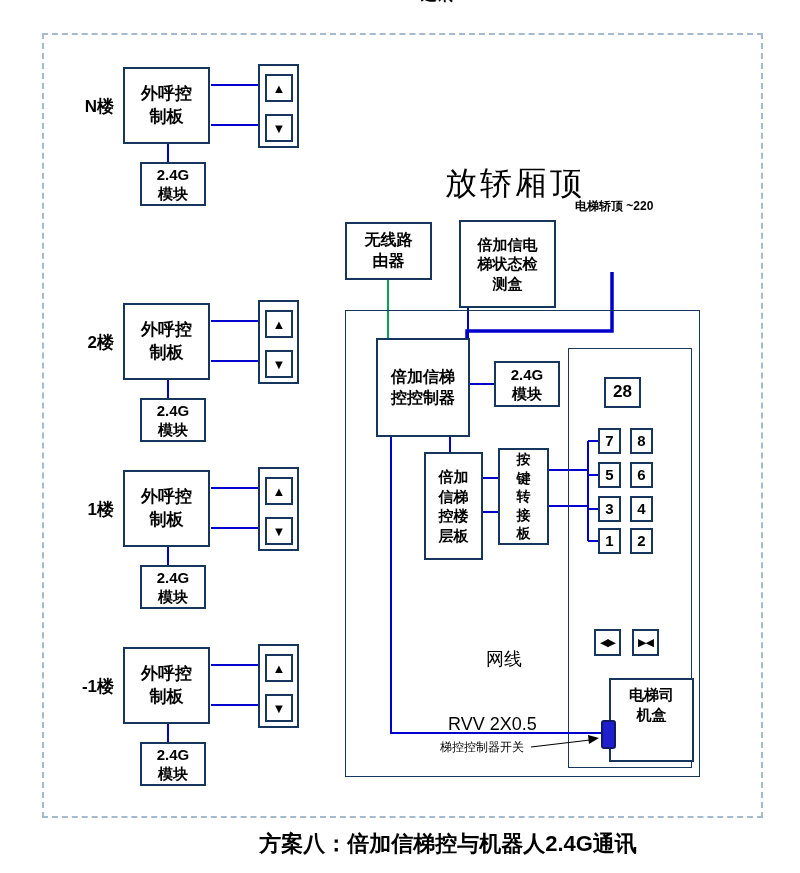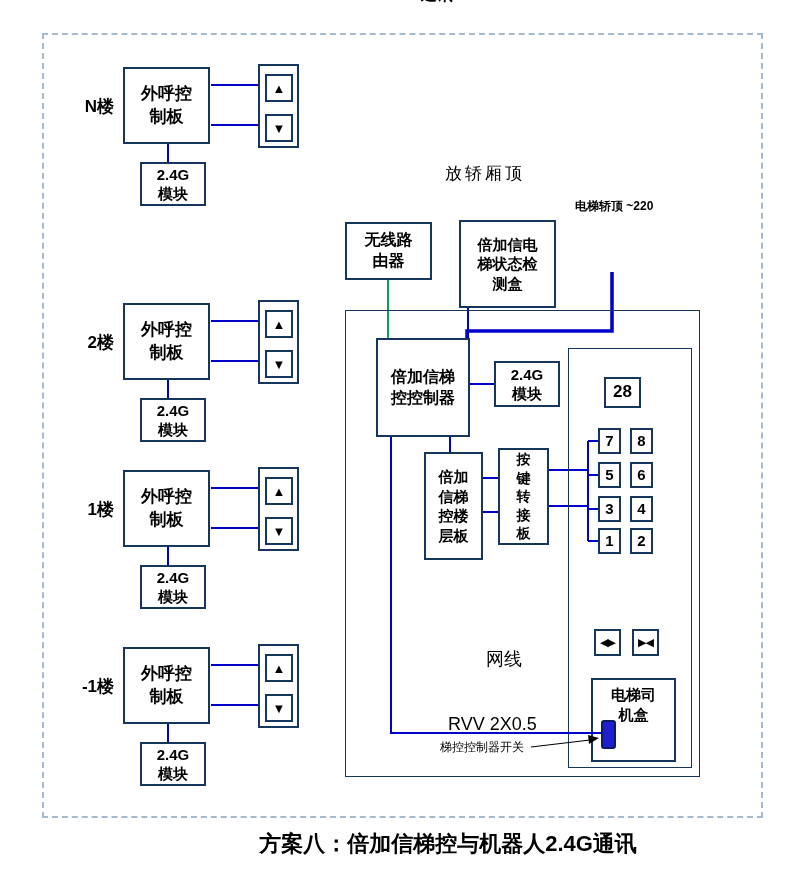--- a/index.html
+++ b/index.html
@@ -14,21 +14,21 @@
          display:flex; align-items:center; justify-content:center;
          text-align:center; font-weight:700; white-space:pre-line;
          line-height:1.3; z-index:2; }
   .container-box { position:absolute; border:1.5px solid #17365d; background:transparent; z-index:2; }
   .floor-label { position:absolute; width:56px; text-align:right; font-size:17px; font-weight:700; z-index:2; }
   .board { width:87px; height:77px; font-size:17px; }
   .module { width:66px; height:44px; font-size:15px; }
   .arrow-panel { position:absolute; width:41px; height:84px; border:2px solid #17365d; background:#fff; z-index:2; }
   .arrow-btn { position:absolute; left:5px; width:28px; height:28px; border:2px solid #17365d;
                display:flex; align-items:center; justify-content:center; font-size:13px; background:#fff; }
-  .area-title { position:absolute; font-size:17px; letter-spacing:3px; z-index:2; }
+  .area-title { position:absolute; font-size:32px; letter-spacing:3px; z-index:2; }
   .small-note { position:absolute; font-size:12px; font-weight:700; z-index:2; }
   .plain-label { position:absolute; font-size:18px; z-index:2; background:#fff; padding:0 2px; }
   .tiny-label { position:absolute; font-size:12px; z-index:2; }
   .router { width:87px; height:58px; font-size:16px; }
   .detector { width:97px; height:88px; font-size:15px; }
   .power { width:86px; height:53px; font-size:16px; }
   .controller { width:94px; height:99px; font-size:16px; }
   .module2 { width:66px; height:46px; font-size:15px; }
   .floorboard { width:59px; height:108px; font-size:15px; }
   .adapter { width:51px; height:97px; font-size:14px; line-height:1.32; }
@@ -161,21 +161,21 @@
   <div class="box numbtn" style="left:598px; top:462px;">5</div>
   <div class="box numbtn" style="left:630px; top:462px;">6</div>
   <div class="box numbtn" style="left:598px; top:496px;">3</div>
   <div class="box numbtn" style="left:630px; top:496px;">4</div>
   <div class="box numbtn" style="left:598px; top:528px;">1</div>
   <div class="box numbtn" style="left:630px; top:528px;">2</div>
 
   <div class="box doorbtn" style="left:594px; top:629px;">◀▶</div>
   <div class="box doorbtn" style="left:632px; top:629px;">▶◀</div>
 
-  <div class="box driver" style="left:591px; top:678px;">电梯司
+  <div class="box driver" style="left:609px; top:678px;">电梯司
 机盒</div>
 
   <div class="plain-label" style="left:484px; top:647px;">网线</div>
   <div class="plain-label" style="left:446px; top:714px;">RVV 2X0.5</div>
   <div class="tiny-label" style="left:440px; top:739px;">梯控控制器开关</div>
 
   <svg class="wires-over" width="800" height="873" viewBox="0 0 800 873">
     <path d="M391,437 V733 H603" stroke="#0000cc" stroke-width="2" fill="none"></path>
     <g>
       <path d="M531,747 L590,740" stroke="#000" stroke-width="1.2" fill="none"></path>

